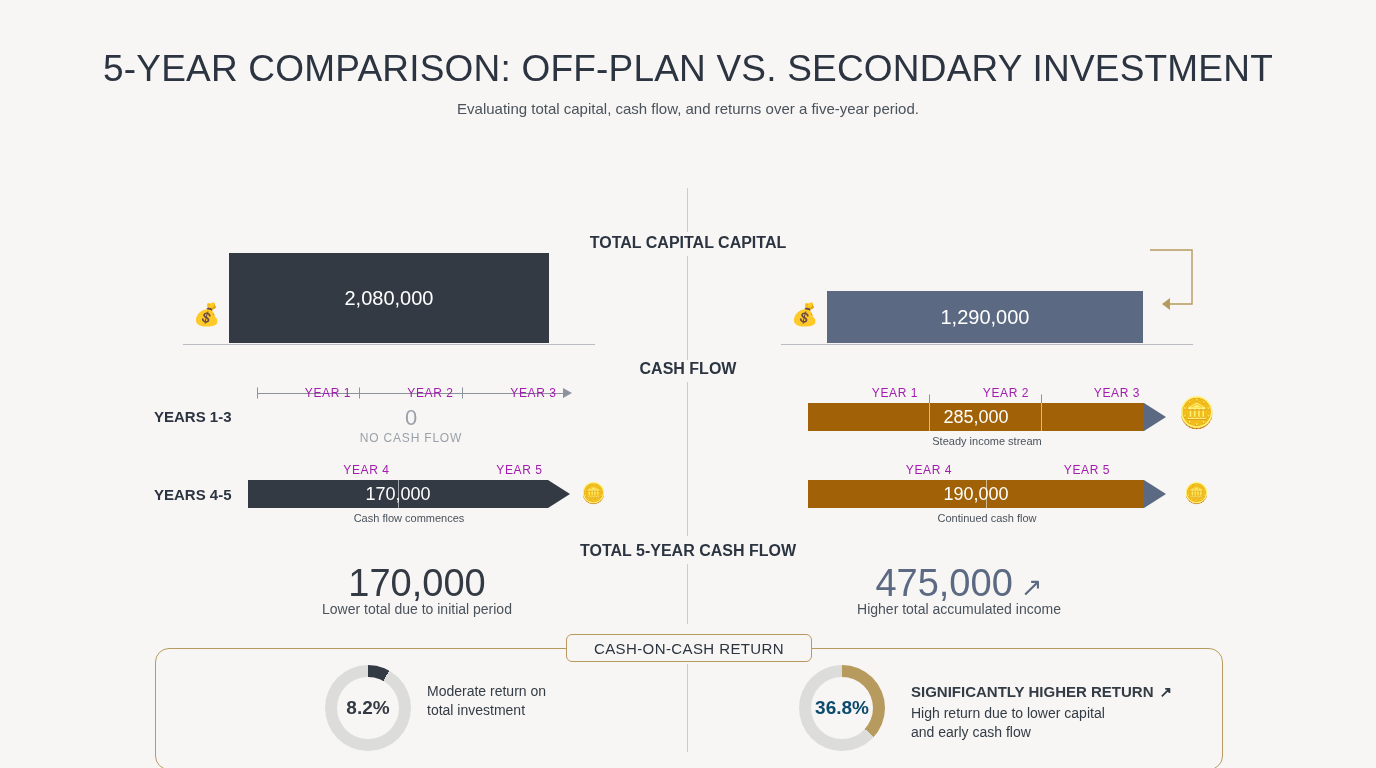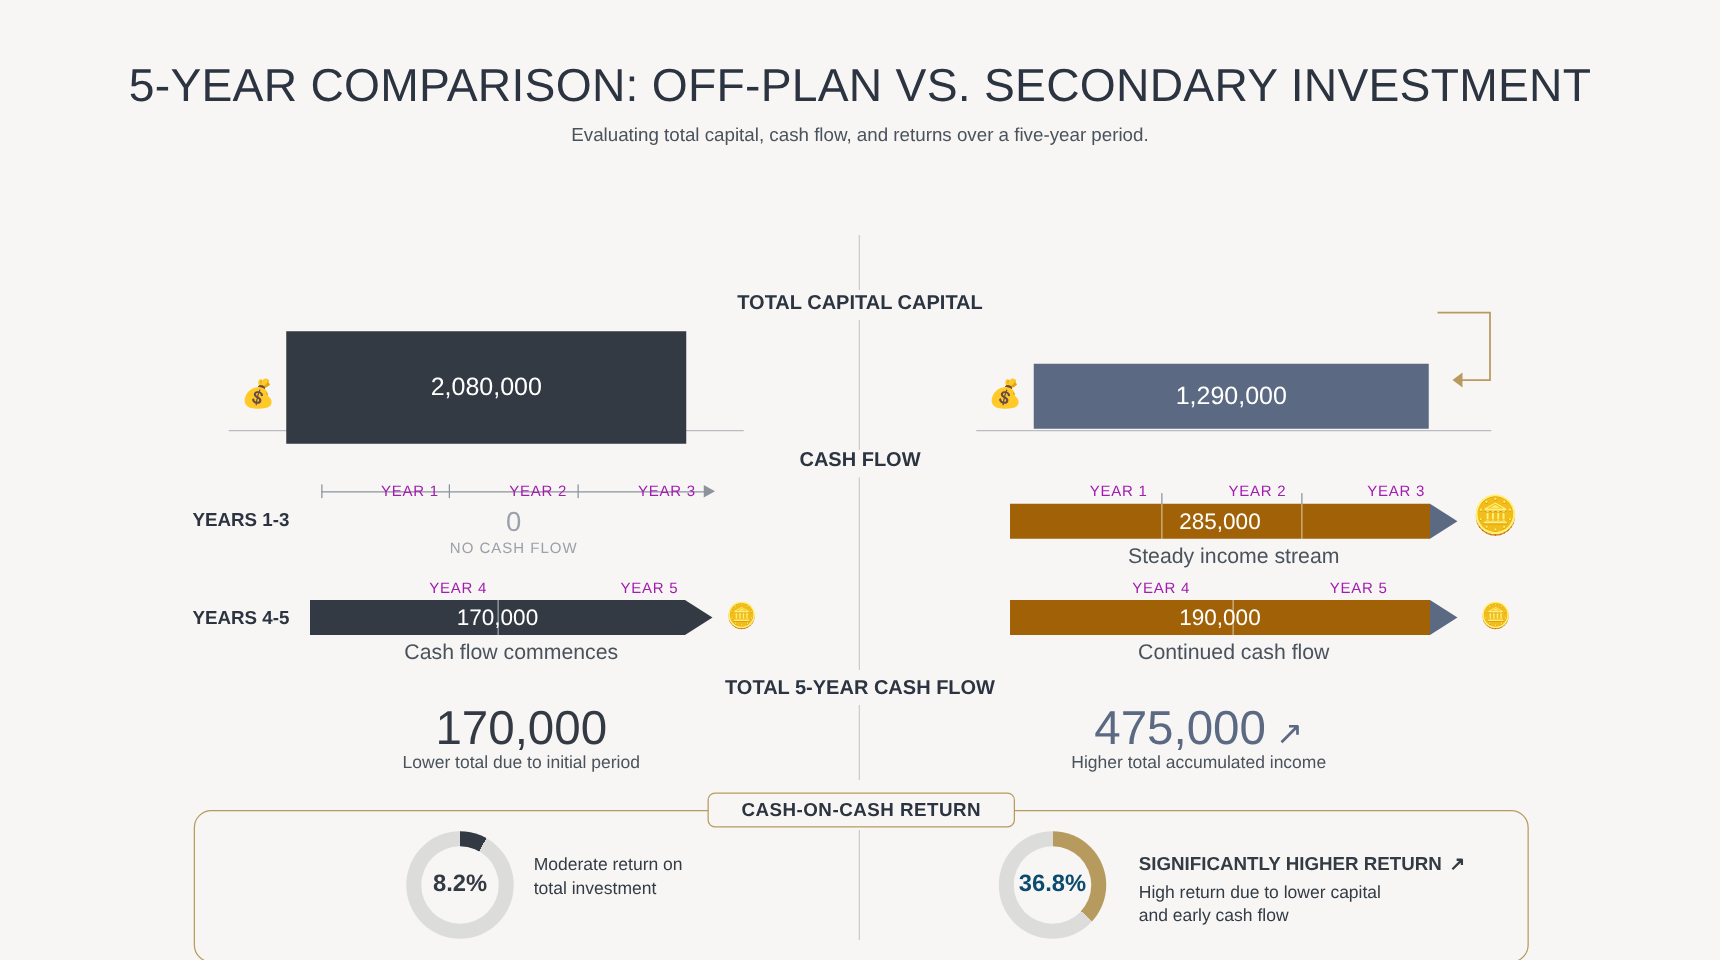--- a/index.html
+++ b/index.html
@@ -165,21 +165,21 @@
   }
   .arrow-tip.dark { border-left: 22px solid #343a43; }
   .arrow-tip.mid  { border-left: 22px solid #5b6a82; }
   .sep-tick {
     position: absolute;
     width: 1px;
     background: rgba(255,255,255,0.55);
   }
   .caption {
     position: absolute;
-    font-size: 17px;
+    font-size: 11px;
     color: #4a525c;
     text-align: center;
   }
   .zero-val {
     position: absolute;
     text-align: center;
     color: #9aa1ab;
   }
   .zero-val .big { font-size: 22px; }
   .zero-val .small { font-size: 12px; letter-spacing: 0.8px; }
@@ -223,21 +223,21 @@
     top: 586px;
     width: 244px;
     height: 26px;
     border: 1px solid #b79b5e;
     border-radius: 6px;
     background: #f7f6f4;
     display: flex;
     align-items: center;
     justify-content: center;
     font-size: 15px;
-    font-weight: bold;
+    font-weight: normal;
     letter-spacing: 0.4px;
     color: #2b3440;
   }
   .donut {
     position: absolute;
     width: 86px;
     height: 86px;
     border-radius: 50%;
     display: flex;
     align-items: center;
@@ -280,21 +280,21 @@
   <div class="divider" style="top:140px;height:44px;"></div>
   <div class="divider" style="top:208px;height:104px;"></div>
   <div class="divider" style="top:334px;height:154px;"></div>
   <div class="divider" style="top:516px;height:60px;"></div>
   <div class="divider" style="top:616px;height:88px;"></div>
 
   <div class="band-label" style="top:186px;font-size:16px;">TOTAL CAPITAL CAPITAL</div>
 
   <div class="baseline" style="left:183px;top:296px;width:412px;"></div>
   <div class="moneybag" style="left:193px;top:256px;">💰</div>
-  <div class="bar dark" style="left:229px;top:217px;width:320px;height:90px;">
+  <div class="bar dark" style="left:229px;top:205px;width:320px;height:90px;">
     <span>2,080,000</span>
   </div>
 
   <div class="baseline" style="left:781px;top:296px;width:412px;"></div>
   <div class="moneybag" style="left:791px;top:256px;">💰</div>
   <div class="bar mid" style="left:827px;top:243px;width:316px;height:52px;">
     <span>1,290,000</span>
   </div>
 
   <svg style="position:absolute;left:1148px;top:200px;" width="48" height="66" viewBox="0 0 48 66">

